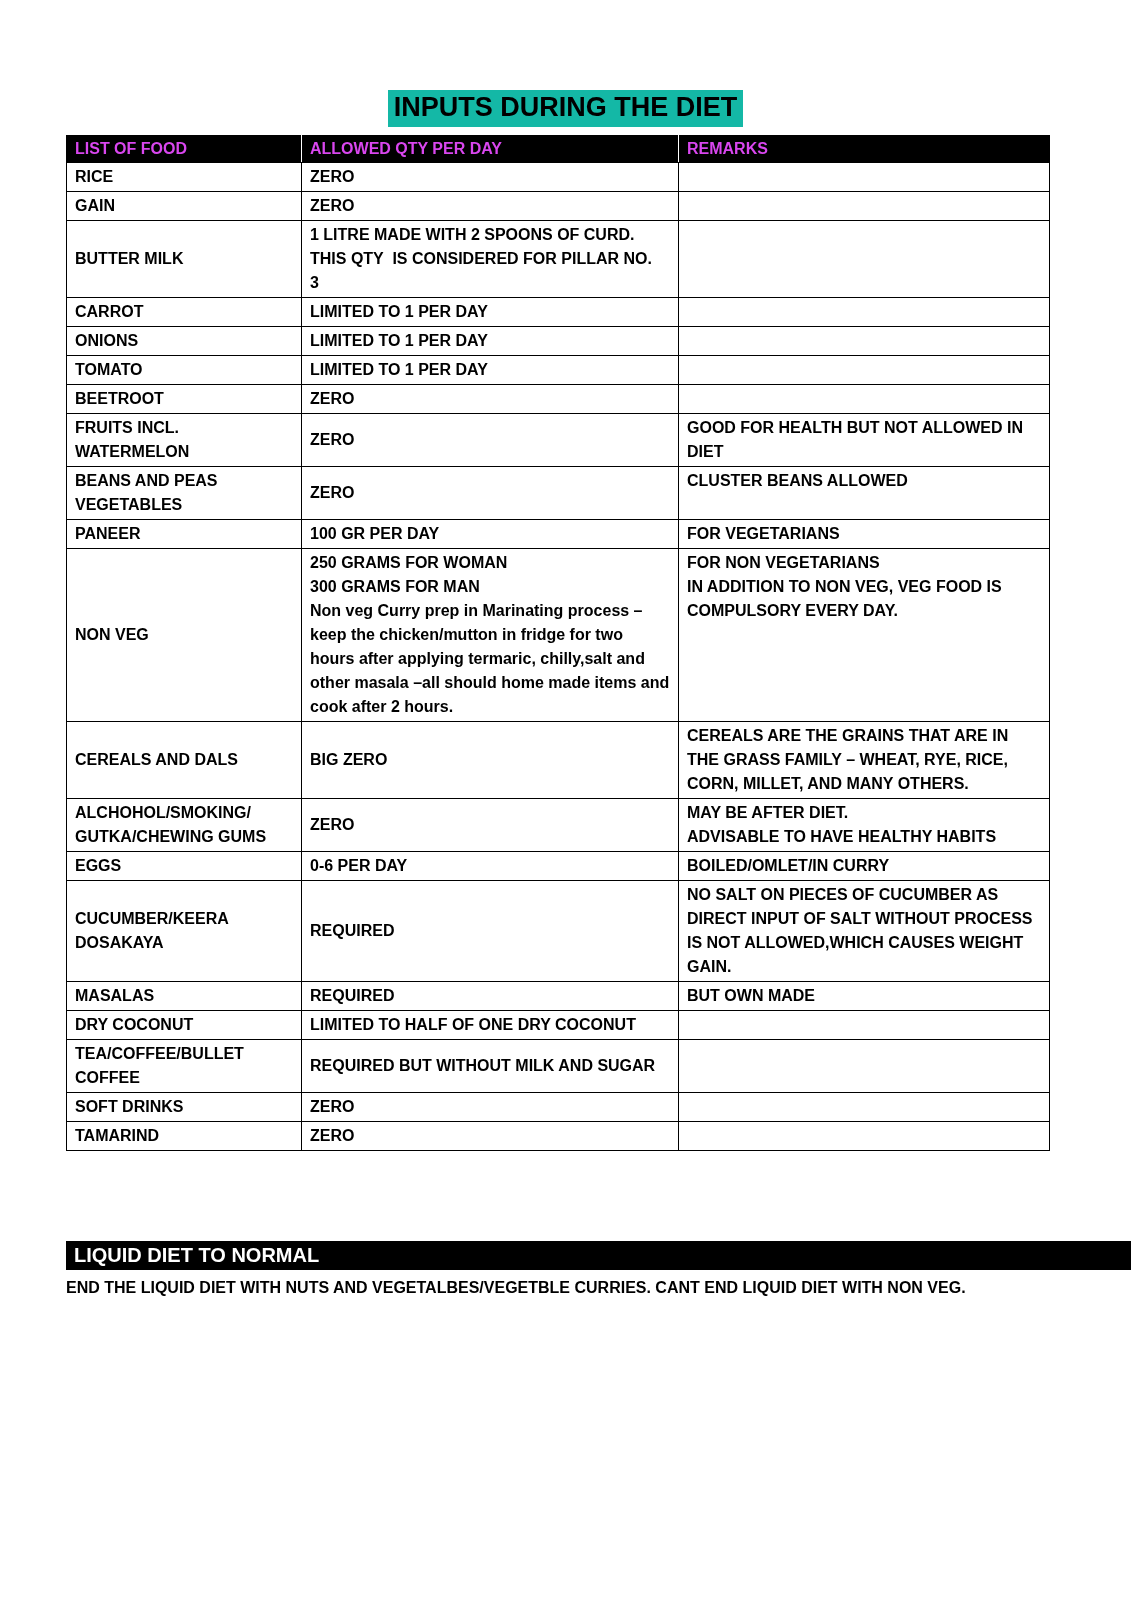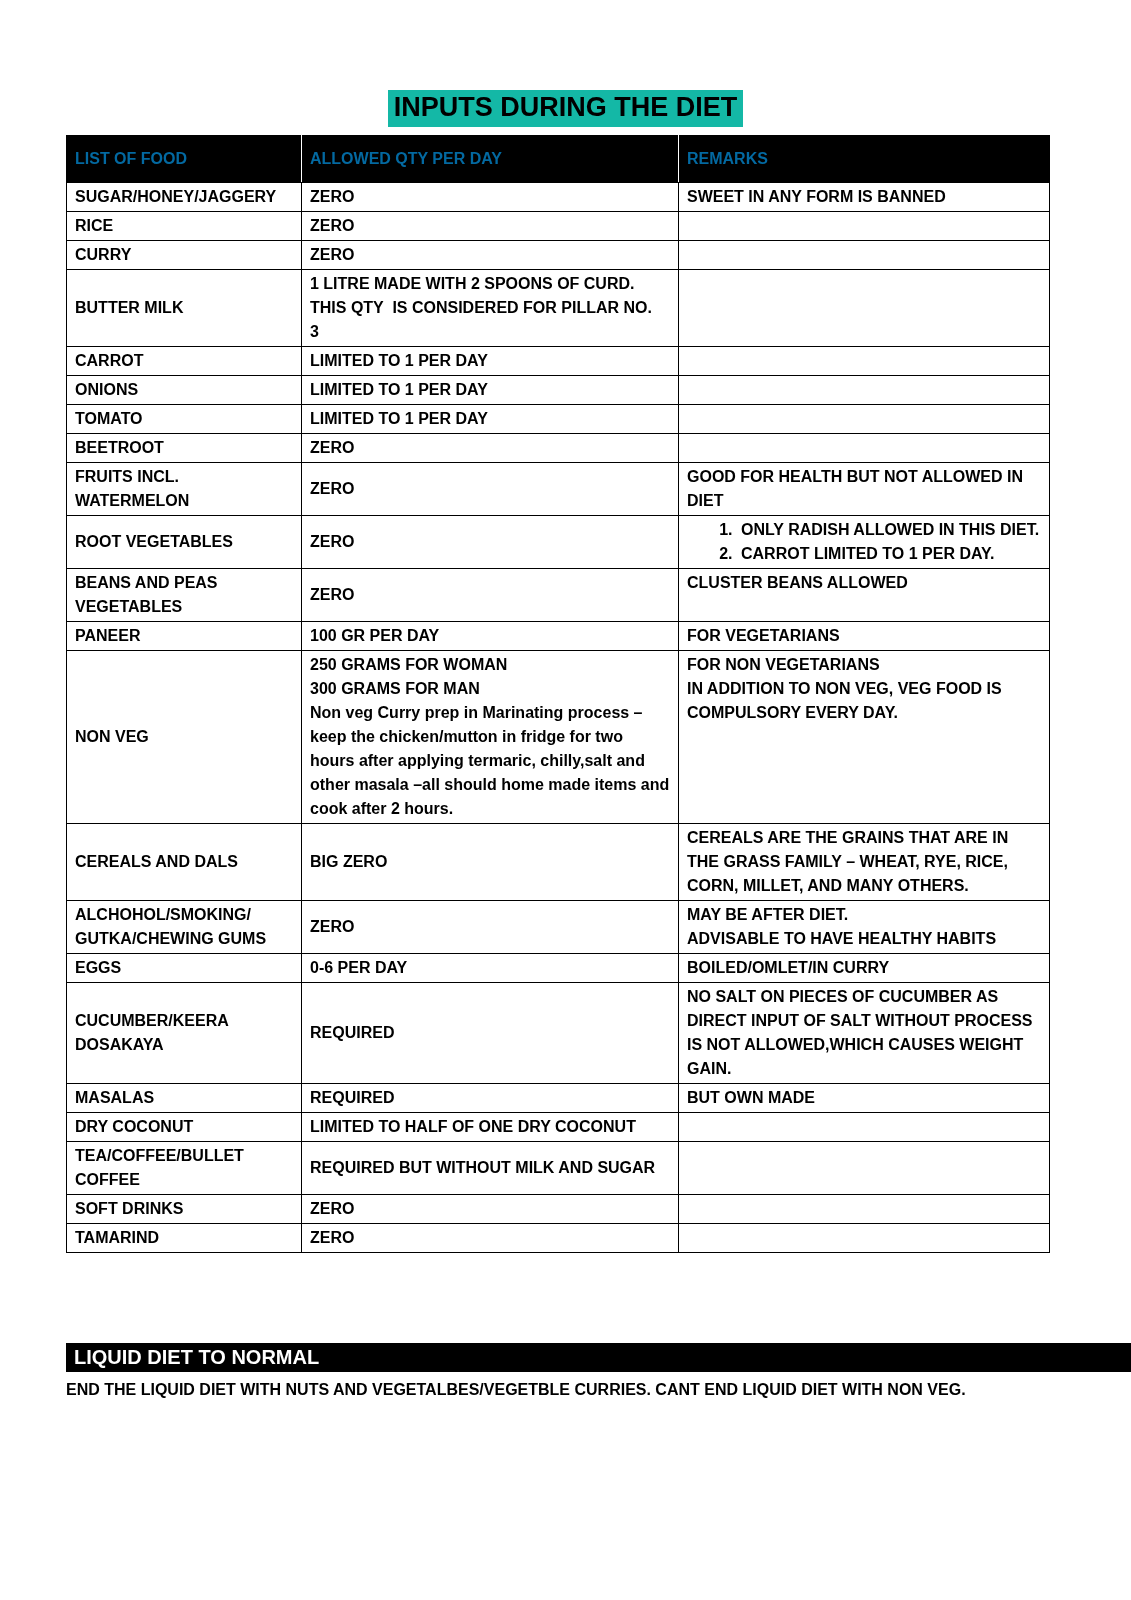--- a/index.html
+++ b/index.html
@@ -35,25 +35,25 @@
     border-collapse: collapse;
     table-layout: fixed;
     margin-left: 66px;
     width: 983px;
   }
   table.diet-table col.c1 { width: 235px; }
   table.diet-table col.c2 { width: 377px; }
   table.diet-table col.c3 { width: 371px; }
   table.diet-table th {
     background: #000;
-    color: #0369a1;
+    color: #d946ef;
     text-align: left;
     font-size: 16px;
     line-height: 1.4;
-    padding: 12px 8px;
+    padding: 2px 8px;
     border: 1px solid #000;
   }
   table.diet-table th:not(:last-child) {
     border-right: 1px solid #fff;
   }
   table.diet-table td {
     border: 1px solid #000;
     font-size: 16px;
     line-height: 1.5;
     padding: 2px 8px;
@@ -104,31 +104,26 @@
     </colgroup>
     <thead>
       <tr>
         <th>LIST OF FOOD</th>
         <th>ALLOWED QTY PER DAY</th>
         <th>REMARKS</th>
       </tr>
     </thead>
     <tbody>
         <tr>
-          <td class="col-food">SUGAR/HONEY/JAGGERY</td>
-          <td class="col-qty">ZERO</td>
-          <td class="col-remarks">SWEET IN ANY FORM IS BANNED</td>
-        </tr>
-        <tr>
           <td class="col-food">RICE</td>
           <td class="col-qty">ZERO</td>
           <td class="col-remarks"></td>
         </tr>
         <tr>
-          <td class="col-food">CURRY</td>
+          <td class="col-food">GAIN</td>
           <td class="col-qty">ZERO</td>
           <td class="col-remarks"></td>
         </tr>
         <tr>
           <td class="col-food">BUTTER MILK</td>
           <td class="col-qty">1 LITRE MADE WITH 2 SPOONS OF CURD.
 THIS QTY  IS CONSIDERED FOR PILLAR NO.
 3</td>
           <td class="col-remarks"></td>
         </tr>
@@ -150,28 +145,20 @@
         <tr>
           <td class="col-food">BEETROOT</td>
           <td class="col-qty">ZERO</td>
           <td class="col-remarks"></td>
         </tr>
         <tr>
           <td class="col-food">FRUITS INCL.
 WATERMELON</td>
           <td class="col-qty">ZERO</td>
           <td class="col-remarks">GOOD FOR HEALTH BUT NOT ALLOWED IN DIET</td>
-        </tr>
-        <tr>
-          <td class="col-food">ROOT VEGETABLES</td>
-          <td class="col-qty">ZERO</td>
-          <td class="col-remarks"><ol>
-              <li>ONLY RADISH ALLOWED IN THIS DIET.</li>
-              <li>CARROT LIMITED TO 1 PER DAY.</li>
-            </ol></td>
         </tr>
         <tr>
           <td class="col-food">BEANS AND PEAS
 VEGETABLES</td>
           <td class="col-qty">ZERO</td>
           <td class="col-remarks">CLUSTER BEANS ALLOWED</td>
         </tr>
         <tr>
           <td class="col-food">PANEER</td>
           <td class="col-qty">100 GR PER DAY</td>

